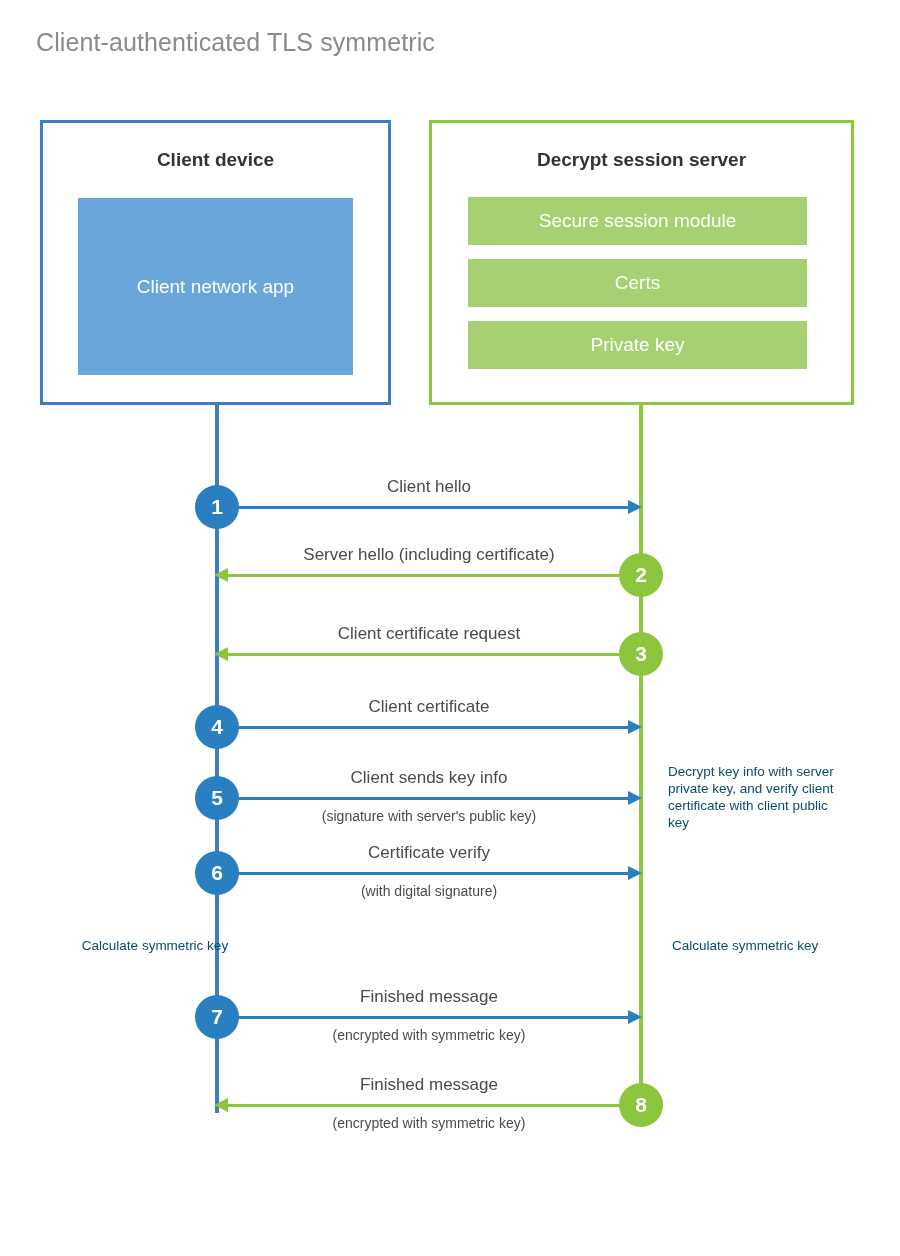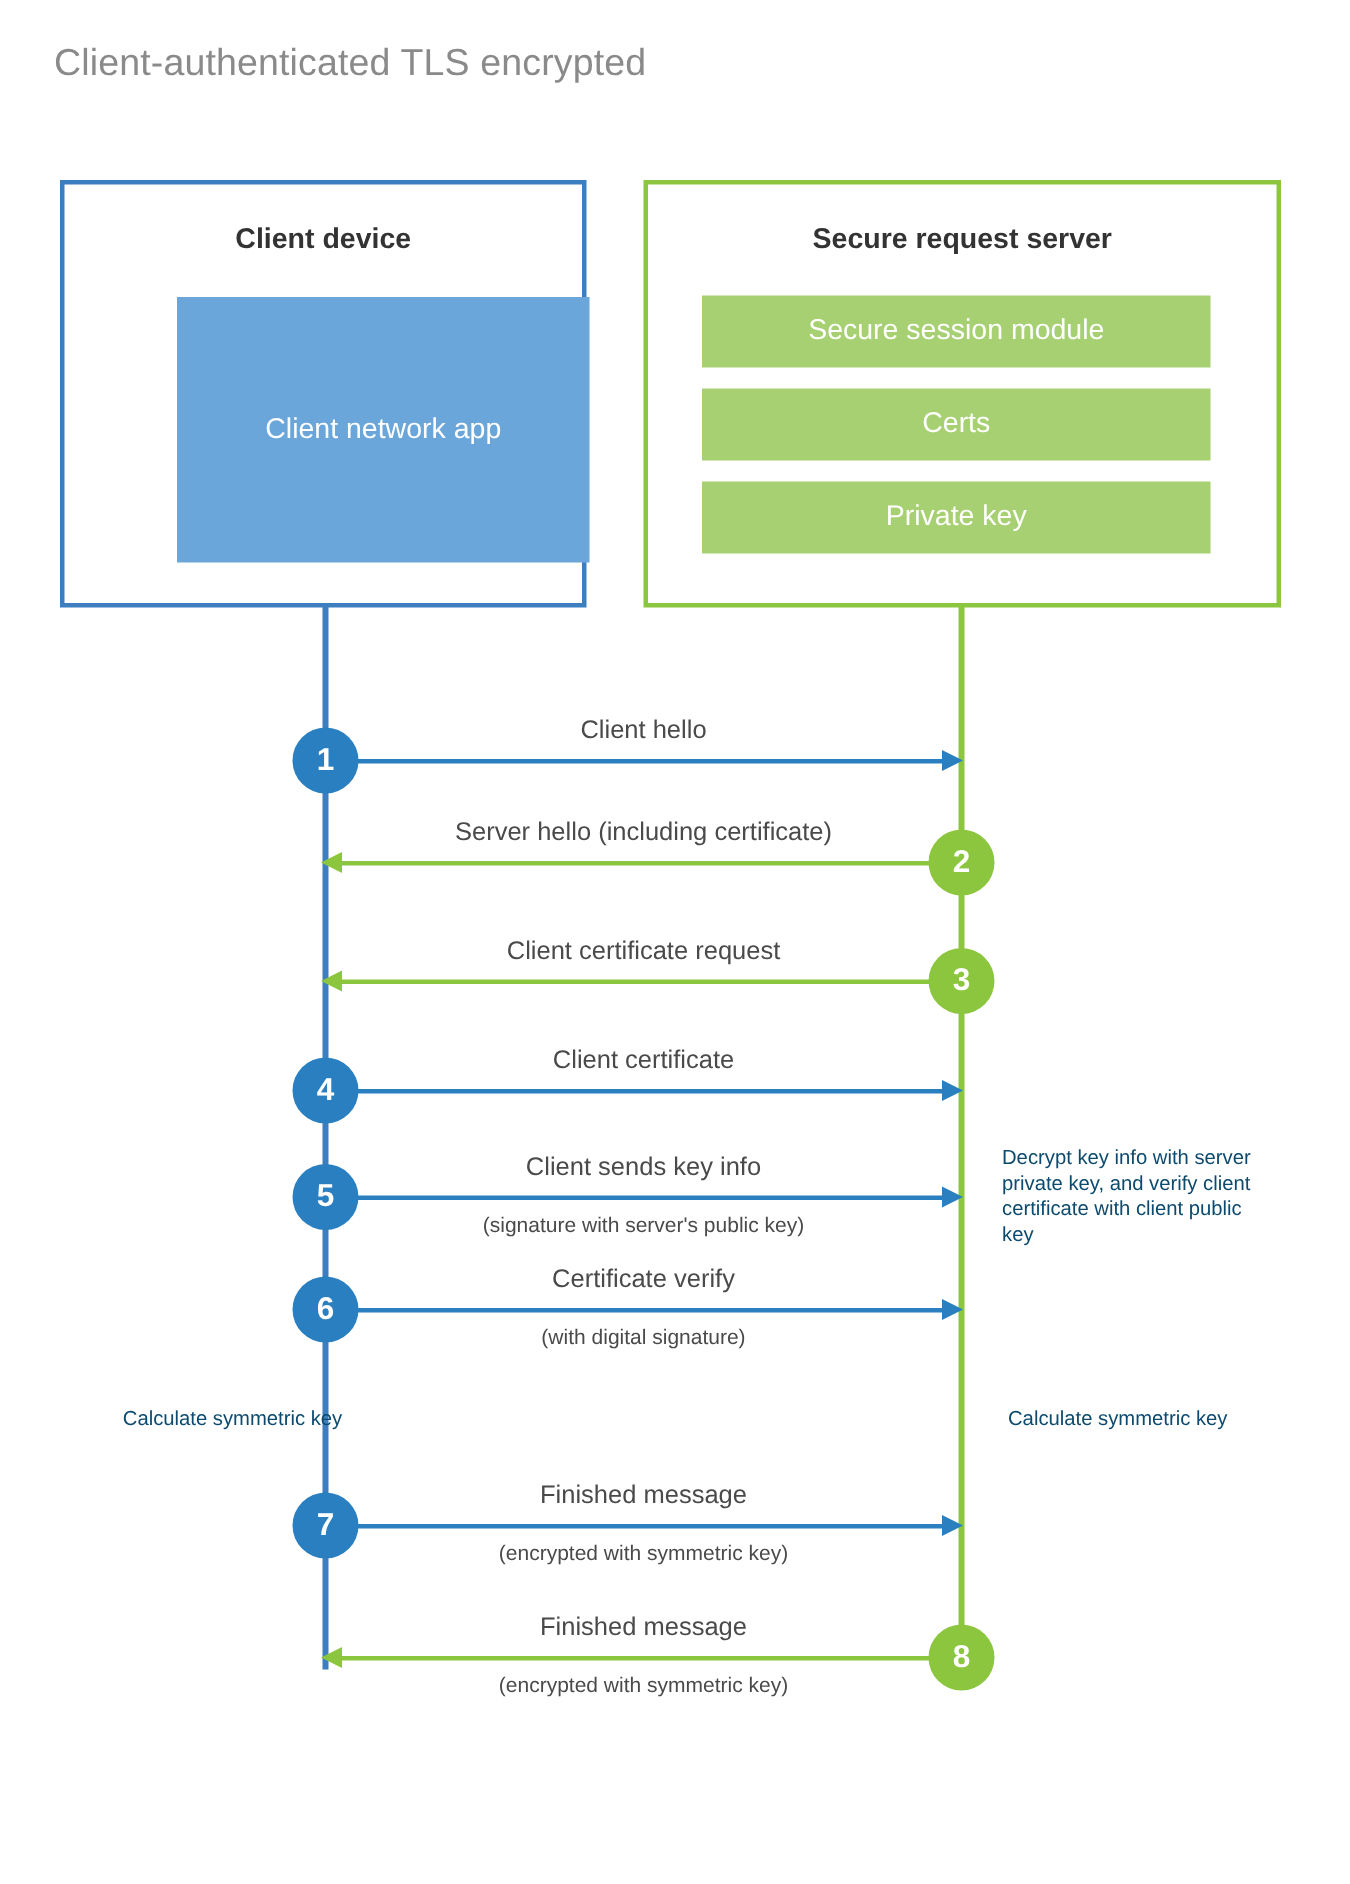--- a/index.html
+++ b/index.html
@@ -61,21 +61,20 @@
   #client-app {
     position: absolute;
     left: 35px;
     top: 75px;
     width: 275px;
     height: 177px;
     background: #6aa6d9;
     display: flex;
     align-items: center;
     justify-content: center;
-    margin-left: 40px;
   }
   #client-app .app-label {
     color: #ffffff;
     font-size: 19px;
     line-height: 28px;
     text-align: center;
     width: 190px;
   }
 
   
@@ -194,31 +193,31 @@
     width: 160px;
     text-align: left;
     line-height: 18px;
   }
 </style>
 </head>
 <body>
 
 <div id="canvas">
 
-  <div class="page-title">Client-authenticated TLS encrypted</div>
+  <div class="page-title">Client-authenticated TLS symmetric</div>
 
   <div class="party-box" id="client-box">
     <div class="party-title">Client device</div>
     <div id="client-app">
       <span class="app-label">Client network app</span>
     </div>
   </div>
 
   <div class="party-box" id="server-box">
-    <div class="party-title">Secure request server</div>
+    <div class="party-title">Decrypt session server</div>
     <div class="server-bars">
       <div class="server-bar">
         <span>Secure session module</span>
       </div>
       <div class="server-bar">
         <span>Certs</span>
       </div>
       <div class="server-bar">
         <span>Private key</span>
       </div>

